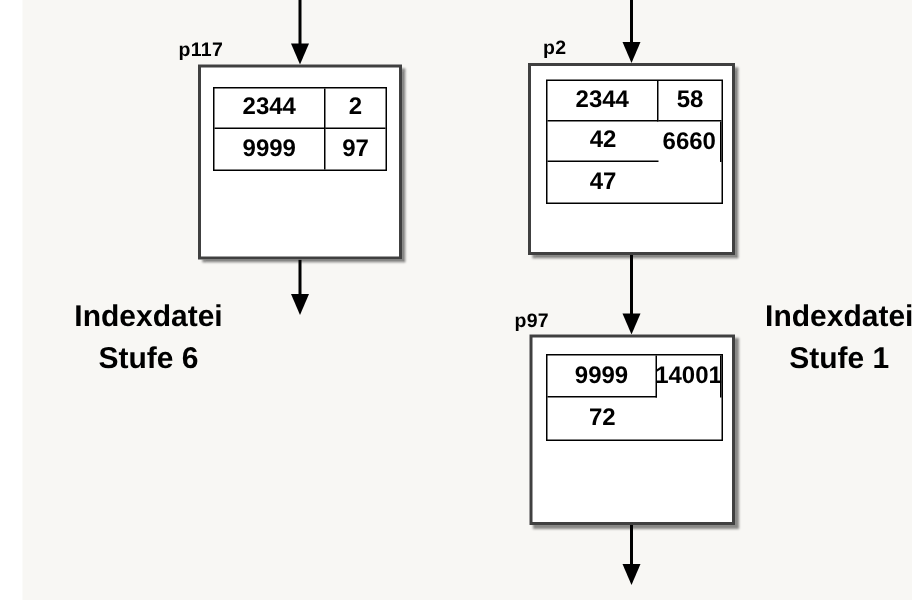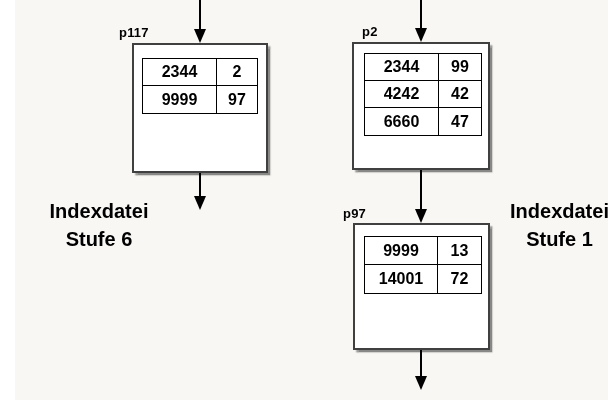--- a/index.html
+++ b/index.html
@@ -90,33 +90,31 @@
       <div class="cell bb">2</div>
       <div class="cell br">9999</div>
       <div class="cell">97</div>
     </div>
   </div>
 
   <div class="node-label" style="left:347px; top:24px;">p2</div>
   <div class="node-box" style="left:337px; top:42px; width:138px; height:128px;">
     <div class="grid" style="grid-template-columns:74px 42px; grid-auto-rows:27px; margin:9px 0 0 10px;">
       <div class="cell br bb">2344</div>
-      <div class="cell bb">99</div>
-      <div class="cell br bb">4242</div>
+      <div class="cell bb">58</div>
       <div class="cell bb">42</div>
       <div class="cell br">6660</div>
       <div class="cell">47</div>
     </div>
   </div>
 
   <div class="node-label" style="left:328px; top:206px;">p97</div>
   <div class="node-box" style="left:338px; top:223px; width:137px; height:127px;">
     <div class="grid" style="grid-template-columns:73px 43px; grid-auto-rows:28px; margin:11px 0 0 9px;">
       <div class="cell br bb">9999</div>
-      <div class="cell bb">13</div>
       <div class="cell br">14001</div>
       <div class="cell">72</div>
     </div>
   </div>
 
   <div class="side-label" style="left:19px; top:197px; width:130px;">
     <div>Indexdatei</div>
     <div>Stufe 6</div>
   </div>
   <div class="side-label" style="left:487px; top:197px; width:115px;">

